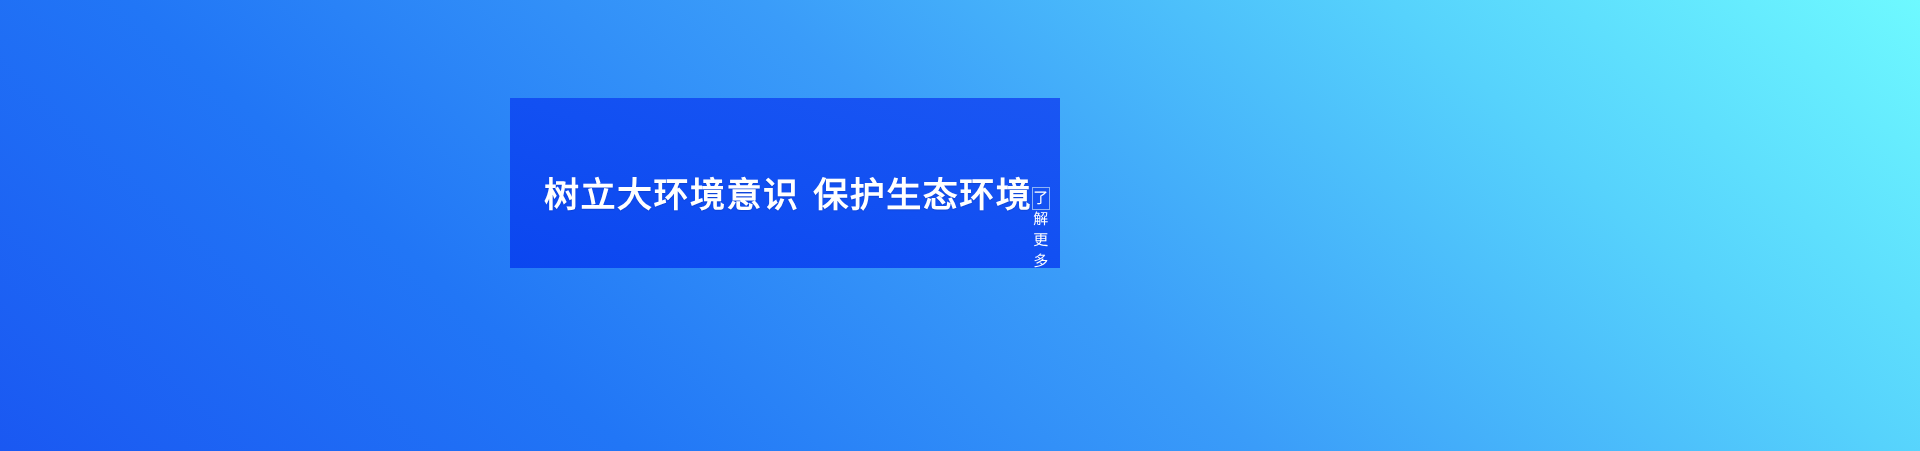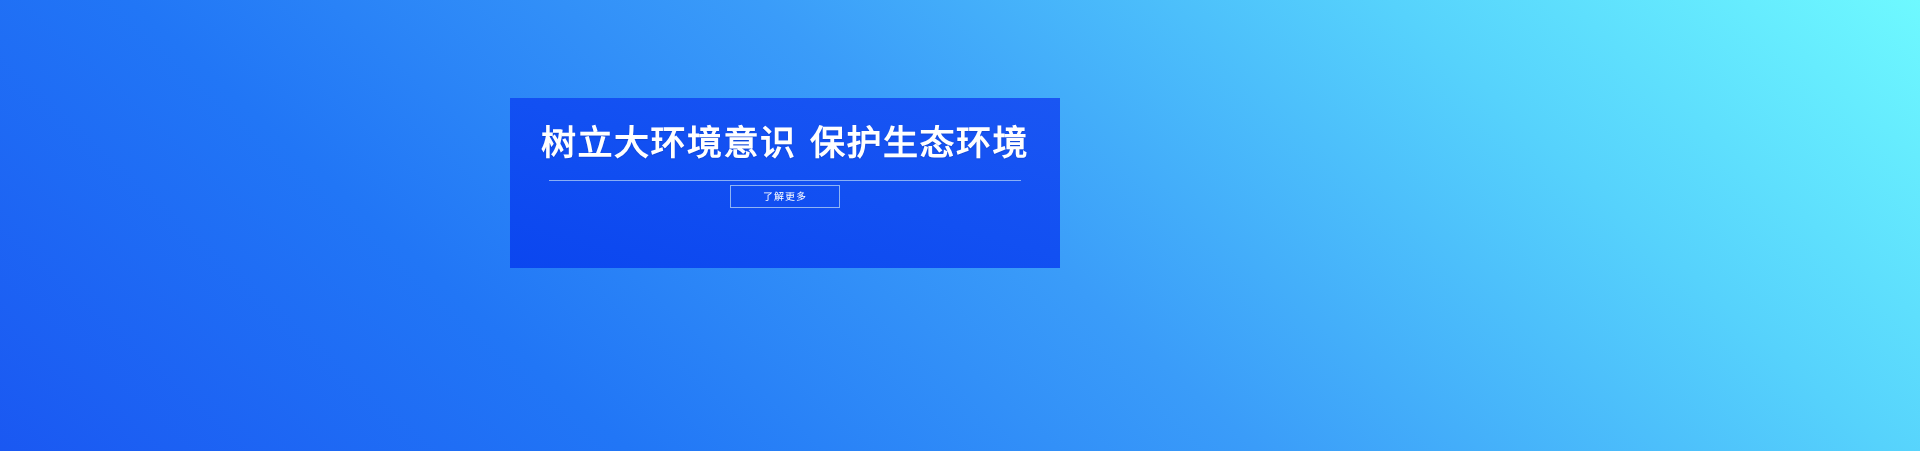--- a/index.html
+++ b/index.html
@@ -37,21 +37,21 @@
     position: absolute;
     left: 510px;
     top: 98px;
     width: 550px;
     height: 170px;
     background: linear-gradient(196deg, #1a56f3 0%, #1250f2 48%, #0b46ef 100%);
     box-sizing: border-box;
     padding: 26px 34px 0 34px;
     text-align: center;
     display: flex;
-    flex-direction: column;
+    flex-direction: row;
     align-items: center;
   }
 
   .hero-title {
     margin: 0;
     font-size: 35px;
     line-height: 1.12;
     font-weight: 700;
     color: #ffffff;
     letter-spacing: 1.5px;
@@ -82,21 +82,21 @@
   .hero-cta {
     margin-top: 4px;
     display: inline-block;
     width: 110px;
     height: 23px;
     line-height: 21px;
     box-sizing: border-box;
     border: 1px solid #8fb4f4;
     background: transparent;
     color: #ffffff;
-    font-size: 10px;
+    font-size: 15px;
     letter-spacing: 1px;
     text-align: center;
     cursor: pointer;
     font-family: "DejaVu Sans", "Liberation Sans", sans-serif;
     padding: 0;
   }
 </style>
 </head>
 <body>
 

